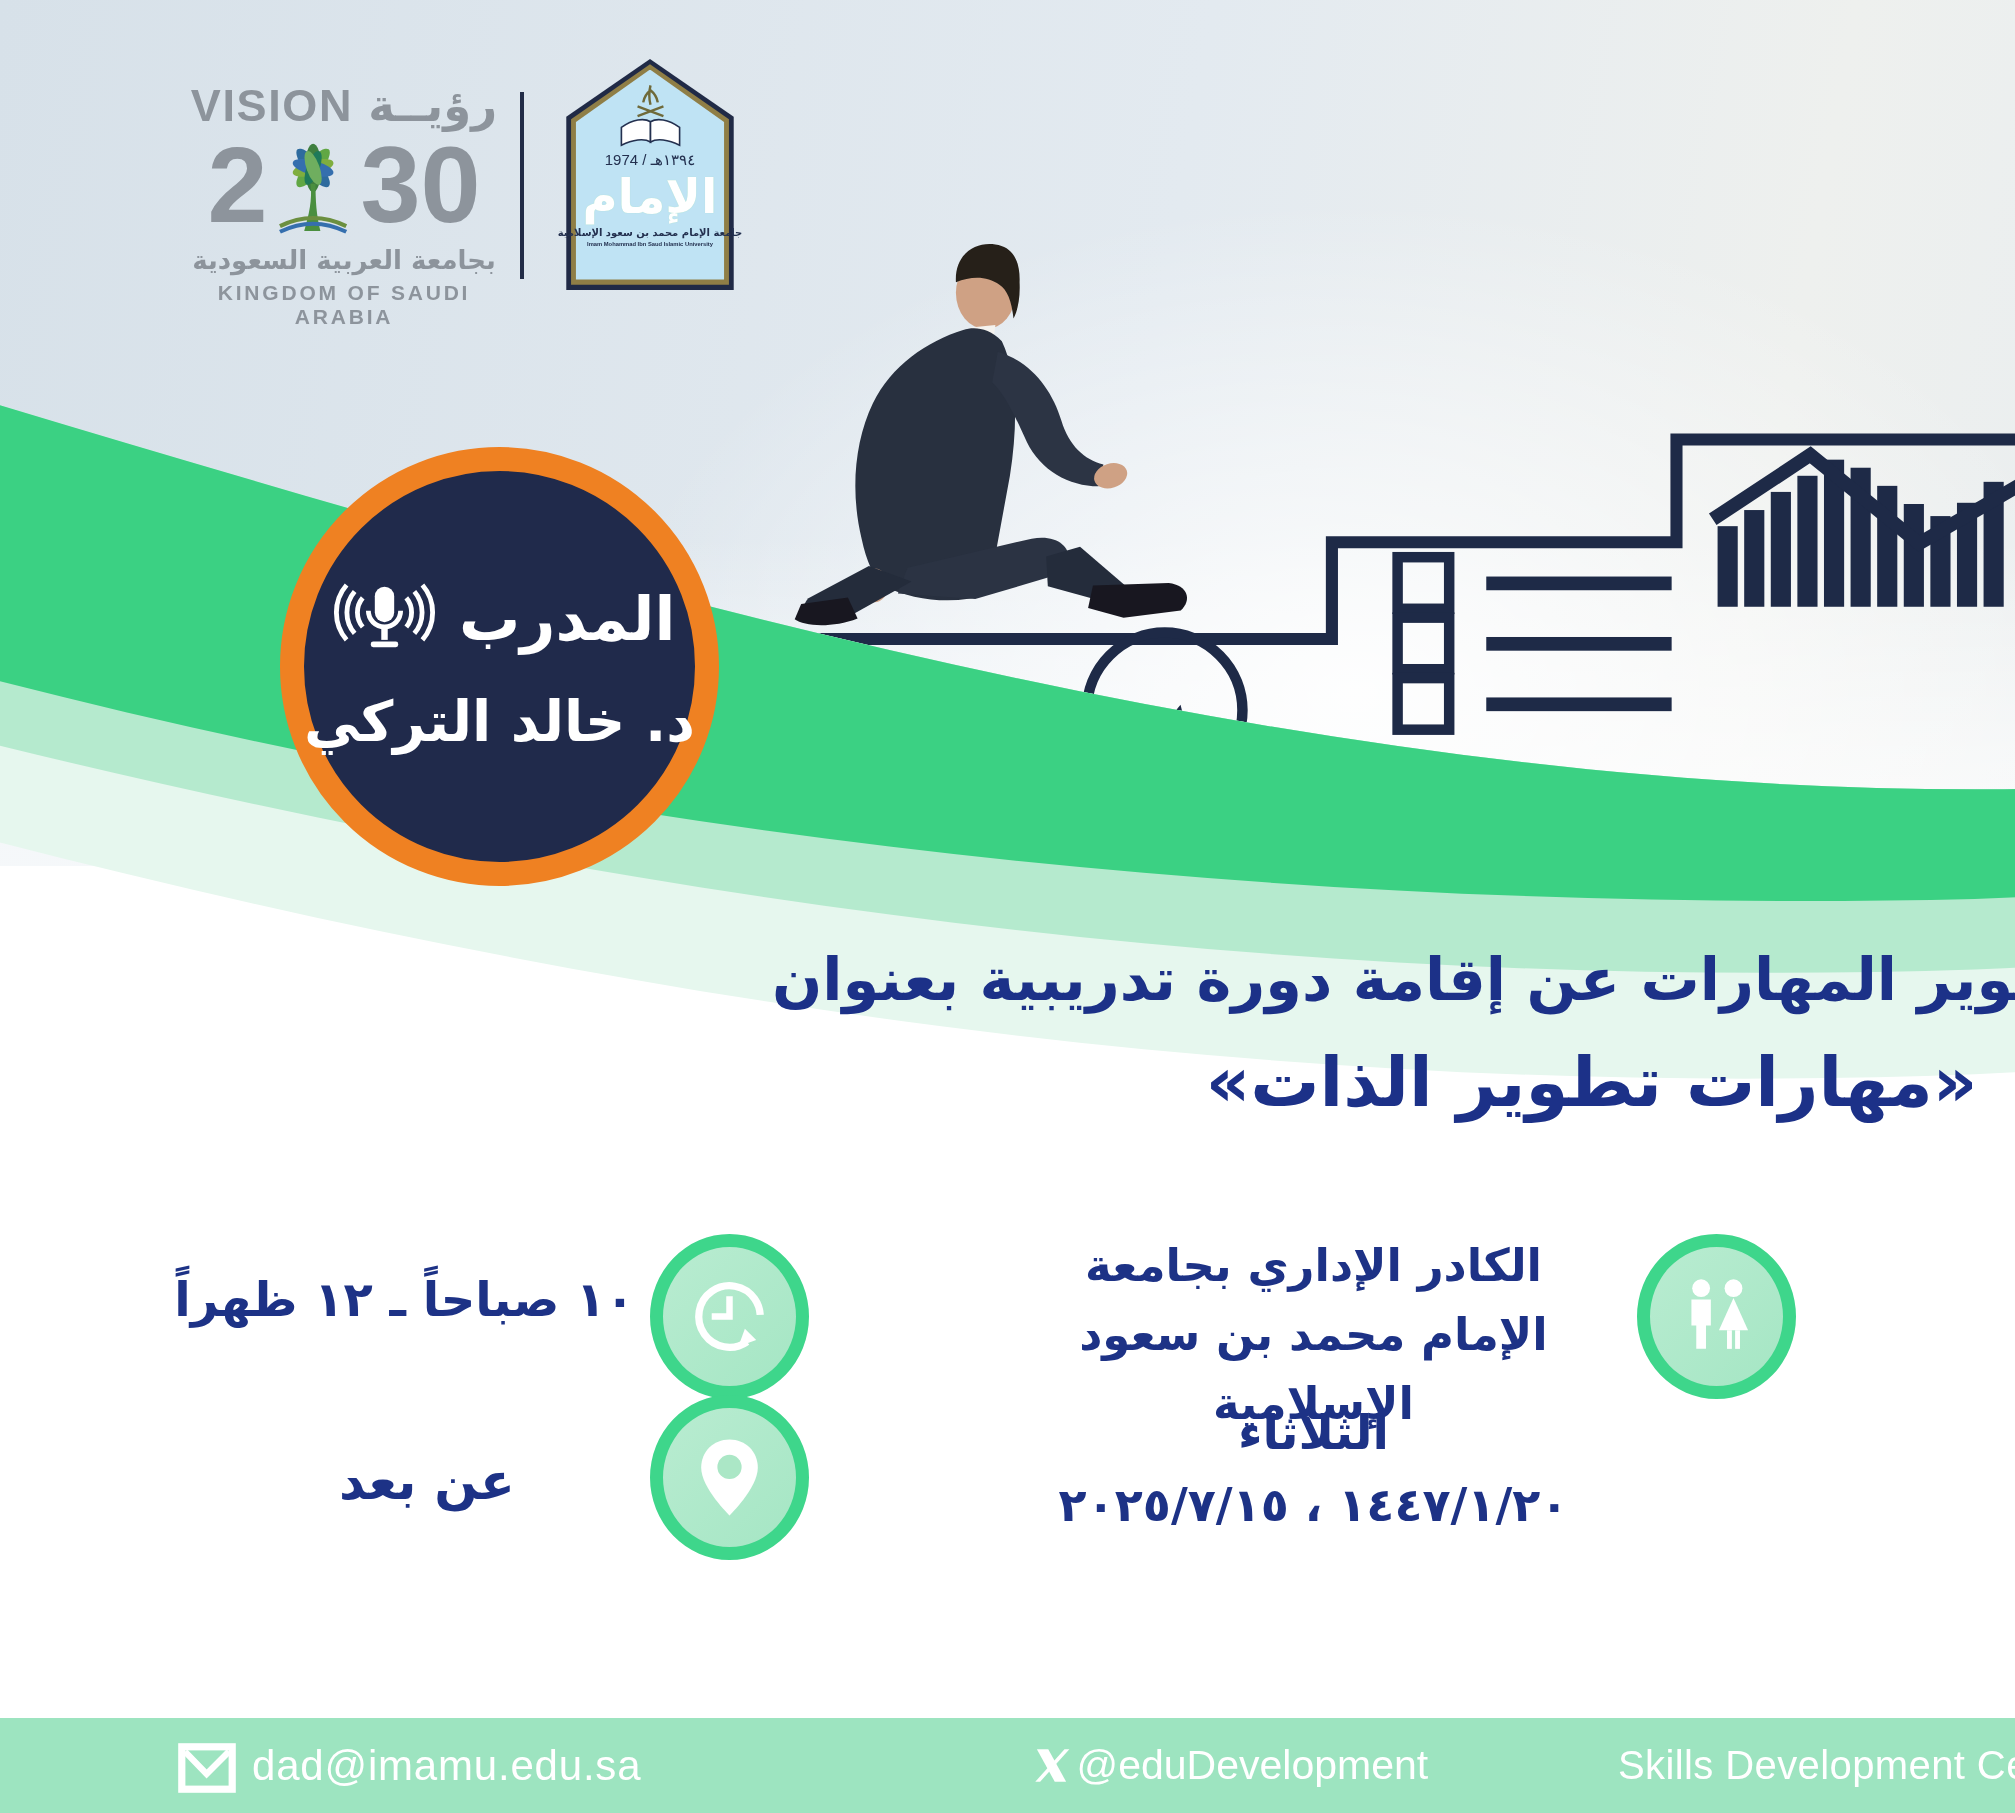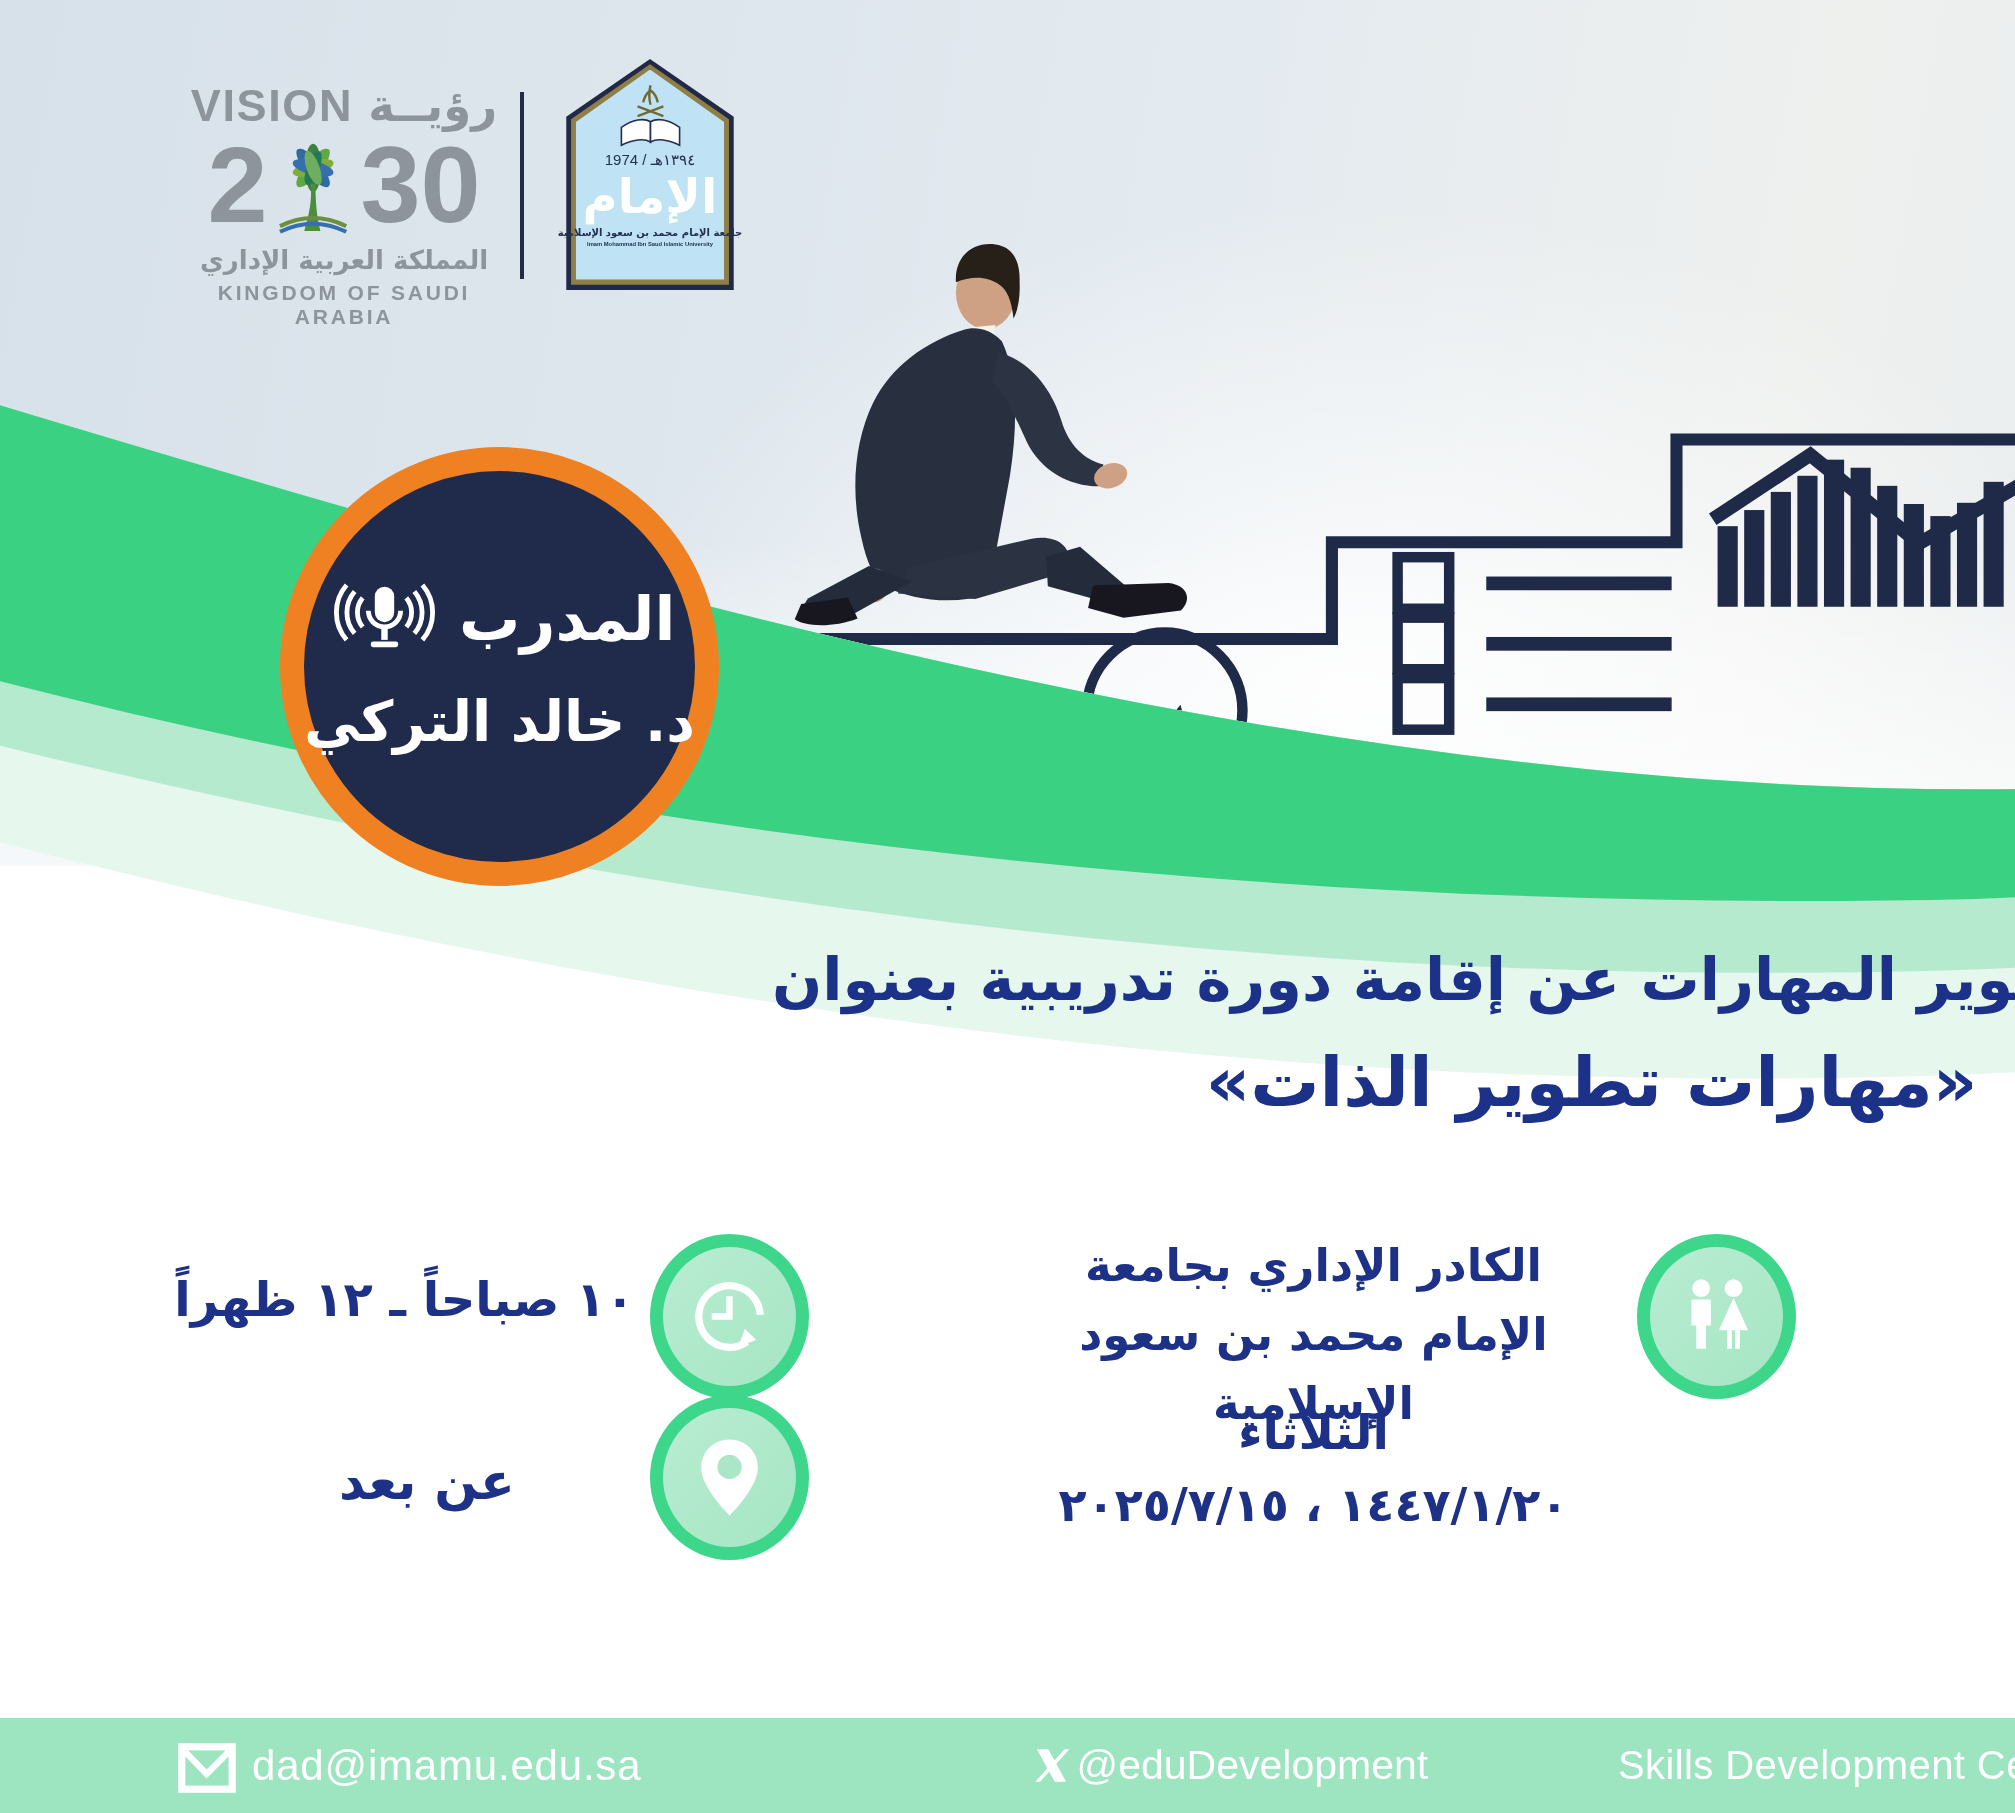--- a/index.html
+++ b/index.html
@@ -201,21 +201,21 @@
           <ellipse cx="57" cy="42" rx="9" ry="26" fill="#356fae" transform="rotate(-75 57 42)"></ellipse>
           <ellipse cx="57" cy="42" rx="8" ry="22" fill="#1f7a5a" transform="rotate(20 57 42)"></ellipse>
           <ellipse cx="57" cy="42" rx="8" ry="22" fill="#6fae5f" transform="rotate(-20 57 42)"></ellipse>
           <path d="M54,62 C56,82 52,100 46,120 L66,120 C61,100 60,82 60,62 Z" fill="#4a8f3f"></path>
           <path d="M16,114 Q57,94 98,114" fill="none" stroke="#6b8f3f" stroke-width="5"></path>
           <path d="M16,121 Q57,101 98,121" fill="none" stroke="#356fae" stroke-width="5"></path>
         </g>
       </svg>
       <span class="en big">30</span>
     </div>
-    <div class="row3 ar" dir="rtl">المملكة العربية الإداري</div>
+    <div class="row3 ar" dir="rtl">بجامعة العربية السعودية</div>
     <div class="row4 en">KINGDOM OF SAUDI ARABIA</div>
   </div>
 
   <div class="abs sep-line"></div>
 
   <div class="abs badge">
     <div class="l1"></div>
     <div class="l2"></div>
     <div class="l3"></div>
     <div class="content">

